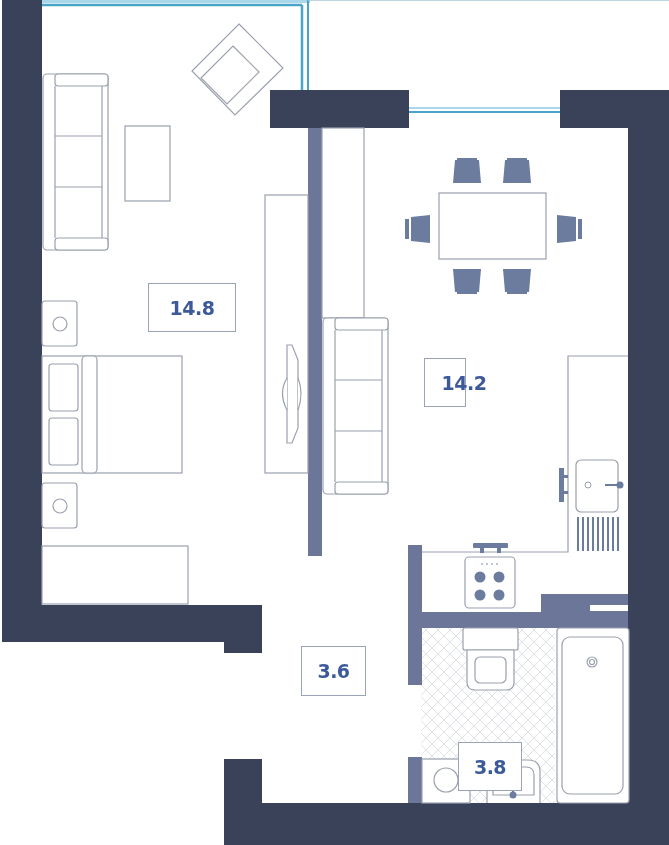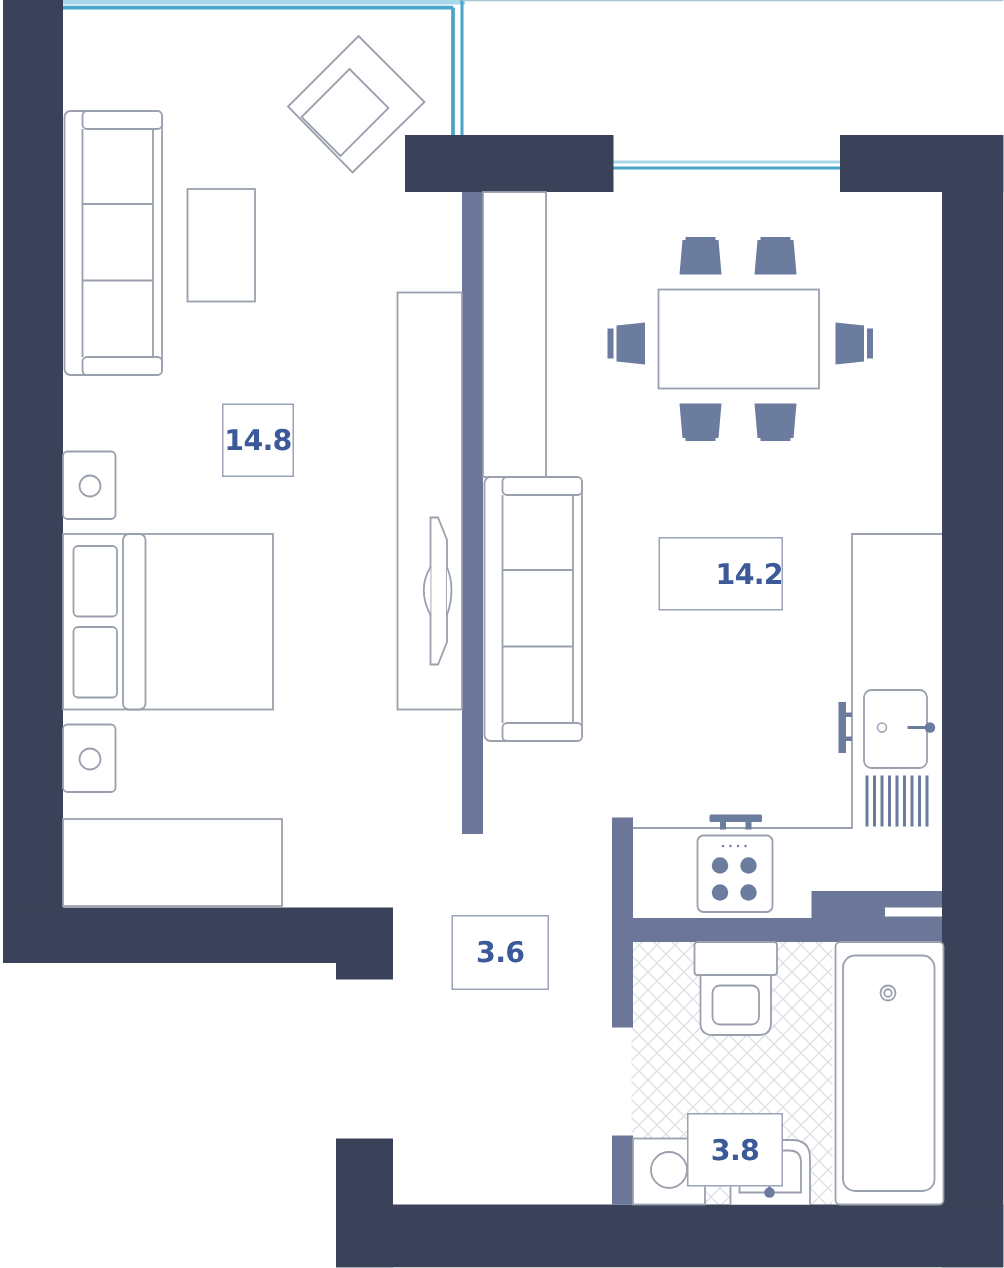--- a/index.html
+++ b/index.html
@@ -184,16 +184,16 @@
     <circle cx="446" cy="780" r="12"></circle>
   </g>
   <g>
     <path d="M487 803 L487 772 Q487 760 499 760 L528 760 Q540 760 540 772 L540 803" fill="#fff" stroke="#9aa0ad" stroke-width="1.2"></path>
     <path d="M493 795 L493 775 Q493 767 501 767 L526 767 Q534 767 534 775 L534 795 Z" fill="#fff" stroke="#9aa0ad" stroke-width="1.2"></path>
     <line x1="513" y1="780" x2="513" y2="793" stroke="#6b7c9f" stroke-width="2"></line>
     <circle cx="513" cy="795" r="3.5" fill="#6b7c9f"></circle>
   </g>
 </svg>
 
-<div class="area-label" style="left:148px; top:269px; width:48px; height:49px;">14.8</div>
-<div class="area-label" style="left:439px; top:358px; width:83px; height:49px;padding-left:38px;">14.2</div>
-<div class="area-label" style="left:301px; top:610px; width:65px; height:50px;">3.6</div>
+<div class="area-label" style="left:148px; top:283px; width:88px; height:49px;">14.8</div>
+<div class="area-label" style="left:424px; top:358px; width:42px; height:49px;padding-left:38px;">14.2</div>
+<div class="area-label" style="left:301px; top:646px; width:65px; height:50px;">3.6</div>
 <div class="area-label" style="left:458px; top:742px; width:64px; height:49px;">3.8</div>
 
 </body></html>

